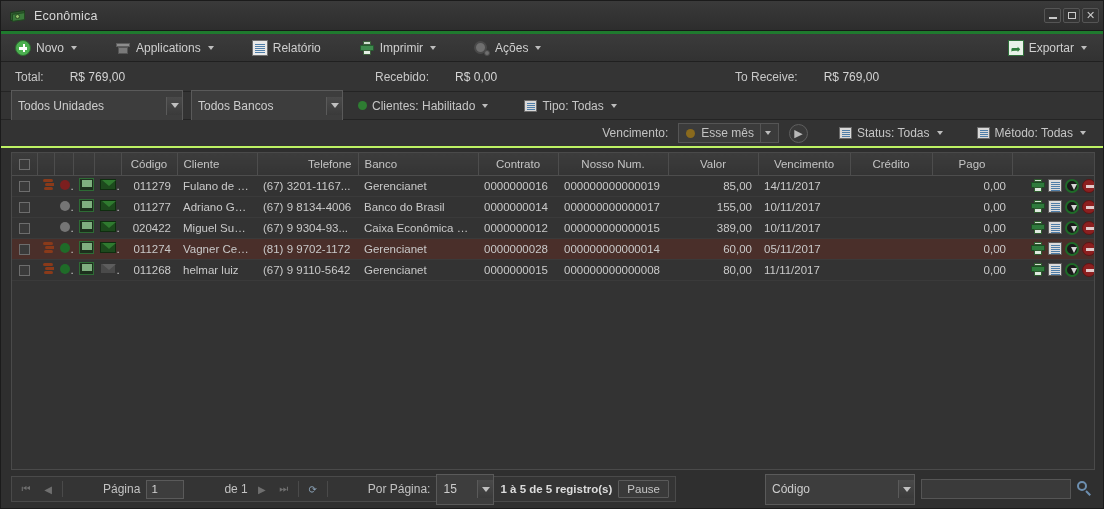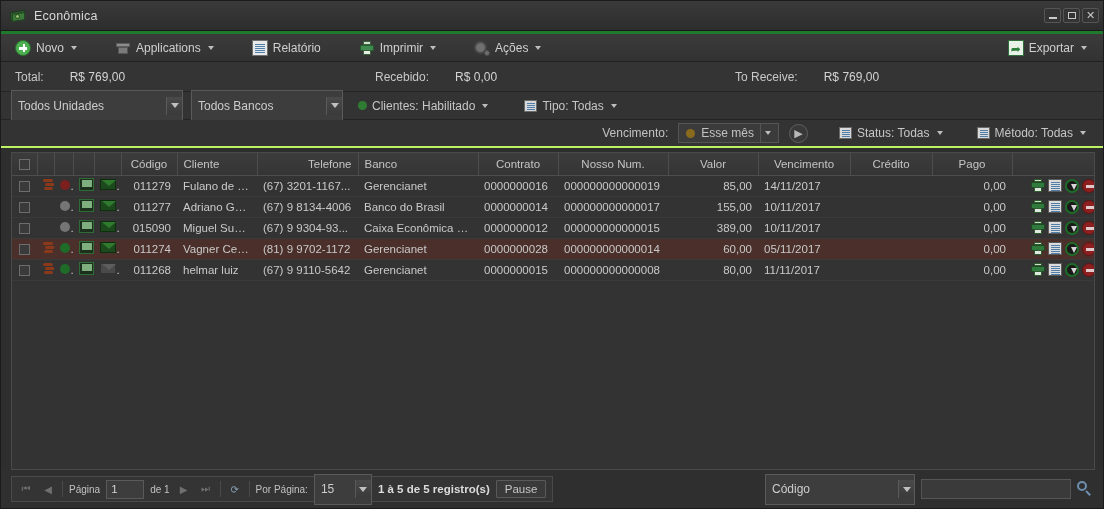--- a/index.html
+++ b/index.html
@@ -246,21 +246,21 @@
     display:flex; align-items:center;
     padding: 0 10px; gap:0;
   }
   .pager {
     display:flex; align-items:center; gap:6px;
     border:1px solid #4a4a4a; background:#343434;
     height:26px; padding:0 6px;
   }
   .pg-btn { width:16px;height:16px;display:flex;align-items:center;justify-content:center;color:#6f6f6f;font-size:10px;}
   .pg-sep { width:1px;height:16px;background:#4a4a4a;}
-  .pg-label { color:#c2c2c2; font-size:10px; }
+  .pg-label { color:#c2c2c2; font-size:12px;margin-left:34px; }
   .pg-input {
     width:38px;height:19px;background:#3d3d3d;border:1px solid #5a5a5a;
     color:#d2d2d2;font-size:11.5px;padding:0 4px;
     font-family:"Liberation Sans",sans-serif;
   }
   .pg-sel { width:58px; }
   .pg-count { color:#dcdcdc; font-size:11.5px; font-weight:bold; }
   .pg-pause {
     border:1px solid #5a5a5a;background:#3a3a3a;color:#c6c6c6;
     font-size:11.5px; padding:2px 8px; border-radius:1px;
@@ -542,21 +542,21 @@
                 <span class="a-del"></span>
               </span>
             </td>
           </tr>
           <tr>
             <td class="ctr"><span class="cb"></span></td>
             <td class="ctr"></td>
             <td class="ctr"><span class="sdot grey"></span></td>
             <td class="ctr"><span class="ic-monitor"><span class="scr"></span></span></td>
             <td class="ctr"><span class="ic-mail "></span></td>
-            <td class="num">015090</td>
+            <td class="num">020422</td>
             <td>Miguel Supo...</td>
             <td>(67) 9 9304-93...</td>
             <td>Caixa Econômica Fe...</td>
             <td>0000000012</td>
             <td>000000000000015</td>
             <td class="num">389,00</td>
             <td>10/11/2017</td>
             <td class="num"></td>
             <td class="num">0,00</td>
             <td>

